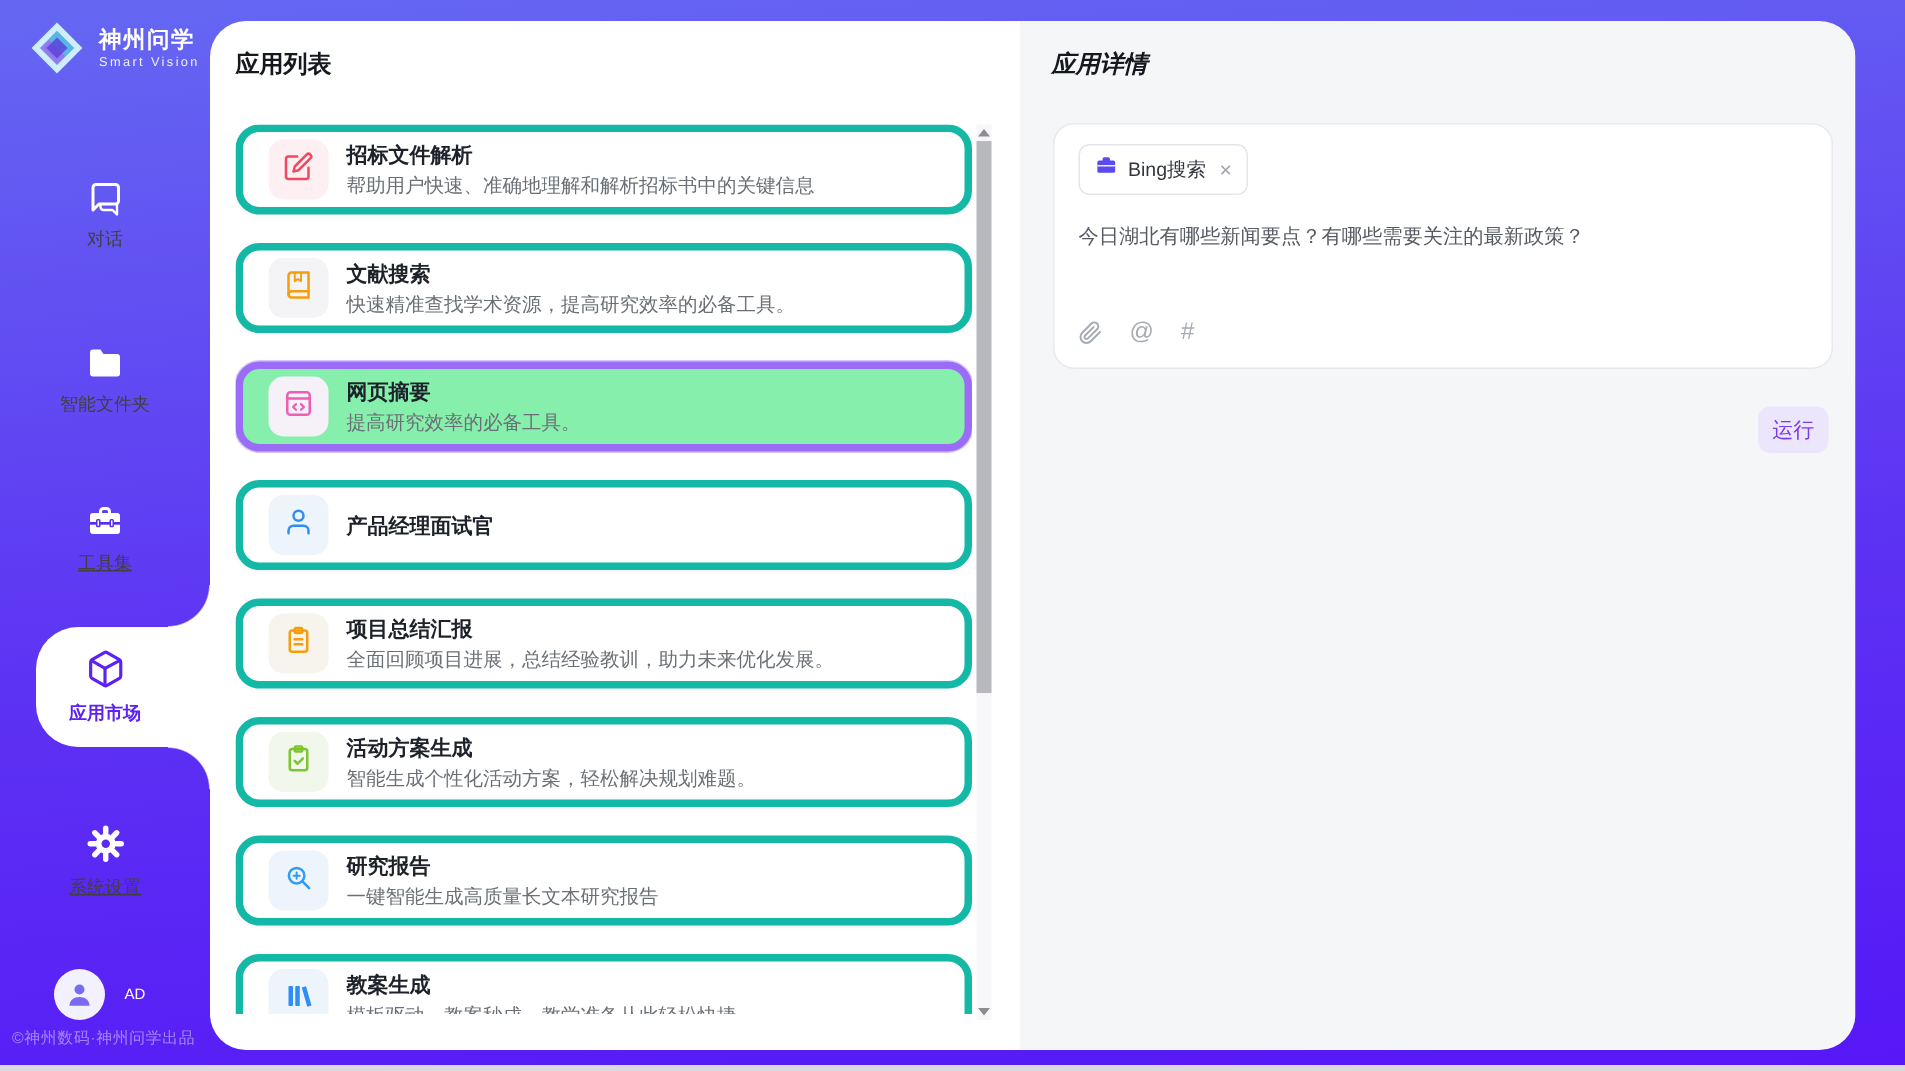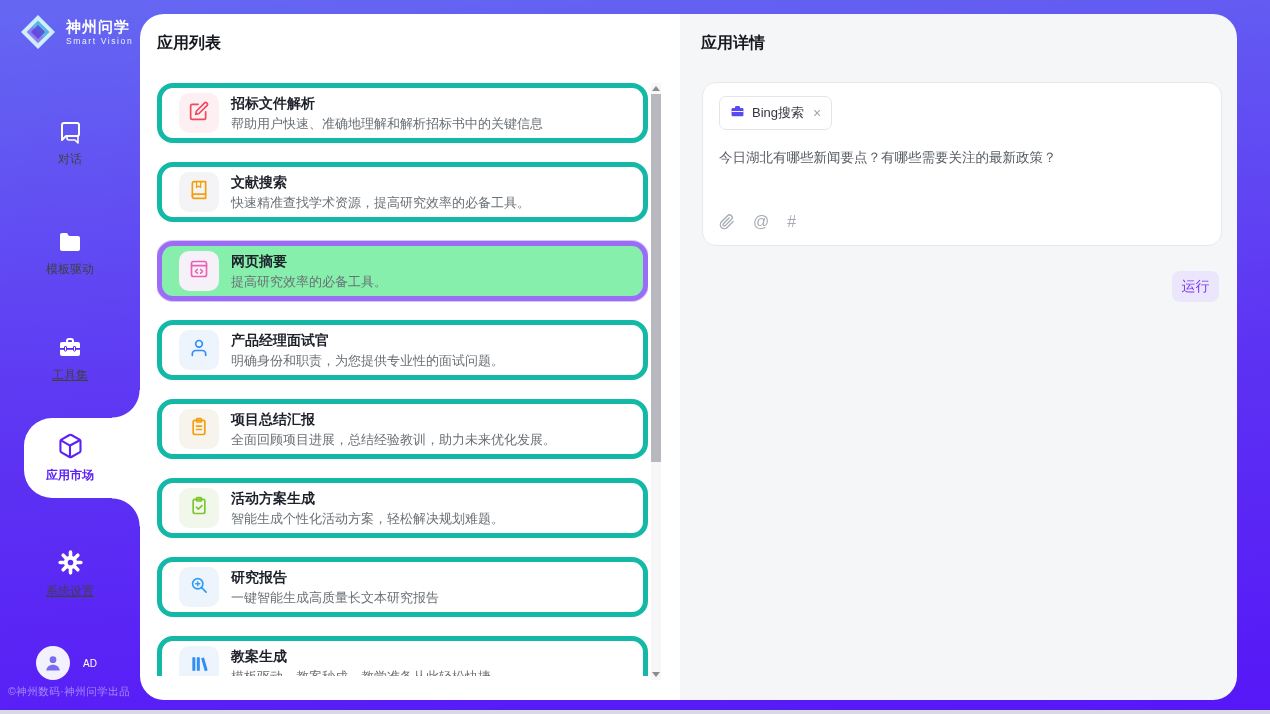--- a/index.html
+++ b/index.html
@@ -39,21 +39,21 @@
   .copyright { position:absolute; left:8px; top:685px; font-size:10.5px; color:rgba(255,255,255,.45);
                letter-spacing:.5px; white-space:nowrap; }
 
   
   .content { position:absolute; left:140px; top:14px; width:1097px; height:686px;
              border-radius:24px; overflow:hidden; display:flex; }
   .list-panel { width:540px; background:#ffffff; position:relative; flex:none; }
   .detail-panel { flex:1; background:#f5f6f8; position:relative; }
   .panel-title { position:absolute; top:19px; font-size:16px; font-weight:bold; color:#15181e; }
   .list-panel .panel-title { left:17px; }
-  .detail-panel .panel-title { left:21px; }
+  .detail-panel .panel-title { left:21px;font-style:italic; }
 
   
   .list-viewport { position:absolute; left:17px; top:69px; width:491px; height:593px; overflow:hidden; }
   .app-card { position:relative; height:60px; margin-bottom:19px; background:#fff;
               border:5px solid #14b8a6; border-radius:16px; display:flex; align-items:center;
               padding-left:17px; cursor:pointer; box-shadow:0 1px 3px rgba(20,20,40,.04); }
   .app-card.selected { background:#86efac; border-color:#9b6cf5; box-shadow:0 0 0 1px rgba(140,92,245,.35); }
   .tile { width:40px; height:40px; border-radius:10px; flex:none; display:flex;
           align-items:center; justify-content:center; }
   .app-texts { margin-left:12px; min-width:0; }
@@ -114,21 +114,21 @@
           </svg>
         </span>
         <span class="nav-label">对话</span>
       </div>
       <div class="nav-item" style="top: 214px; color: rgb(255, 255, 255);">
         <span class="icon">
           <svg width="26" height="24" viewBox="0 0 24 24" fill="currentColor">
             <path d="M22 19a2 2 0 0 1-2 2H4a2 2 0 0 1-2-2V5a2 2 0 0 1 2-2h5l2 3h9a2 2 0 0 1 2 2z"></path>
           </svg>
         </span>
-        <span class="nav-label">模板驱动</span>
+        <span class="nav-label">智能文件夹</span>
       </div>
       <div class="nav-item" style="top: 320px; color: rgb(255, 255, 255);">
         <span class="icon">
           <svg width="26" height="24" viewBox="0 0 24 24">
             <path d="M9 6V5a2 2 0 0 1 2-2h2a2 2 0 0 1 2 2v1" fill="none" stroke="currentColor" stroke-width="2"></path>
             <rect x="2" y="6" width="20" height="14" rx="2" fill="currentColor"></rect>
             <rect x="2" y="12" width="20" height="1.8" fill="#5a2bf2"></rect>
             <rect x="6.5" y="10.5" width="2" height="4.5" rx=".5" fill="currentColor" stroke="#5a2bf2"></rect>
             <rect x="15.5" y="10.5" width="2" height="4.5" rx=".5" fill="currentColor" stroke="#5a2bf2"></rect>
           </svg>
@@ -213,21 +213,20 @@
         </div>
         <div class="app-card">
           <span class="tile" style="background: rgb(238, 244, 251); color: rgb(47, 141, 246);">
             <span class="icon"><svg width="20" height="20" viewBox="0 0 24 24" fill="none" stroke="currentColor" stroke-width="2" stroke-linecap="round" stroke-linejoin="round">
                 <path d="M20 21v-2a4 4 0 0 0-4-4H8a4 4 0 0 0-4 4v2"></path>
                 <circle cx="12" cy="7" r="4"></circle>
               </svg></span>
           </span>
           <div class="app-texts">
             <div class="app-name">产品经理面试官</div>
-            <div class="app-desc">明确身份和职责，为您提供专业性的面试问题。</div>
           </div>
         </div>
         <div class="app-card">
           <span class="tile" style="background: rgb(247, 244, 238); color: rgb(245, 158, 11);">
             <span class="icon"><svg width="20" height="20" viewBox="0 0 24 24" fill="none" stroke="currentColor" stroke-width="2" stroke-linecap="round" stroke-linejoin="round">
                 <rect x="5" y="4" width="14" height="17" rx="2"></rect>
                 <rect x="9" y="2" width="6" height="4" rx="1"></rect>
                 <line x1="9" y1="11" x2="15" y2="11"></line>
                 <line x1="9" y1="15" x2="15" y2="15"></line>
               </svg></span>

